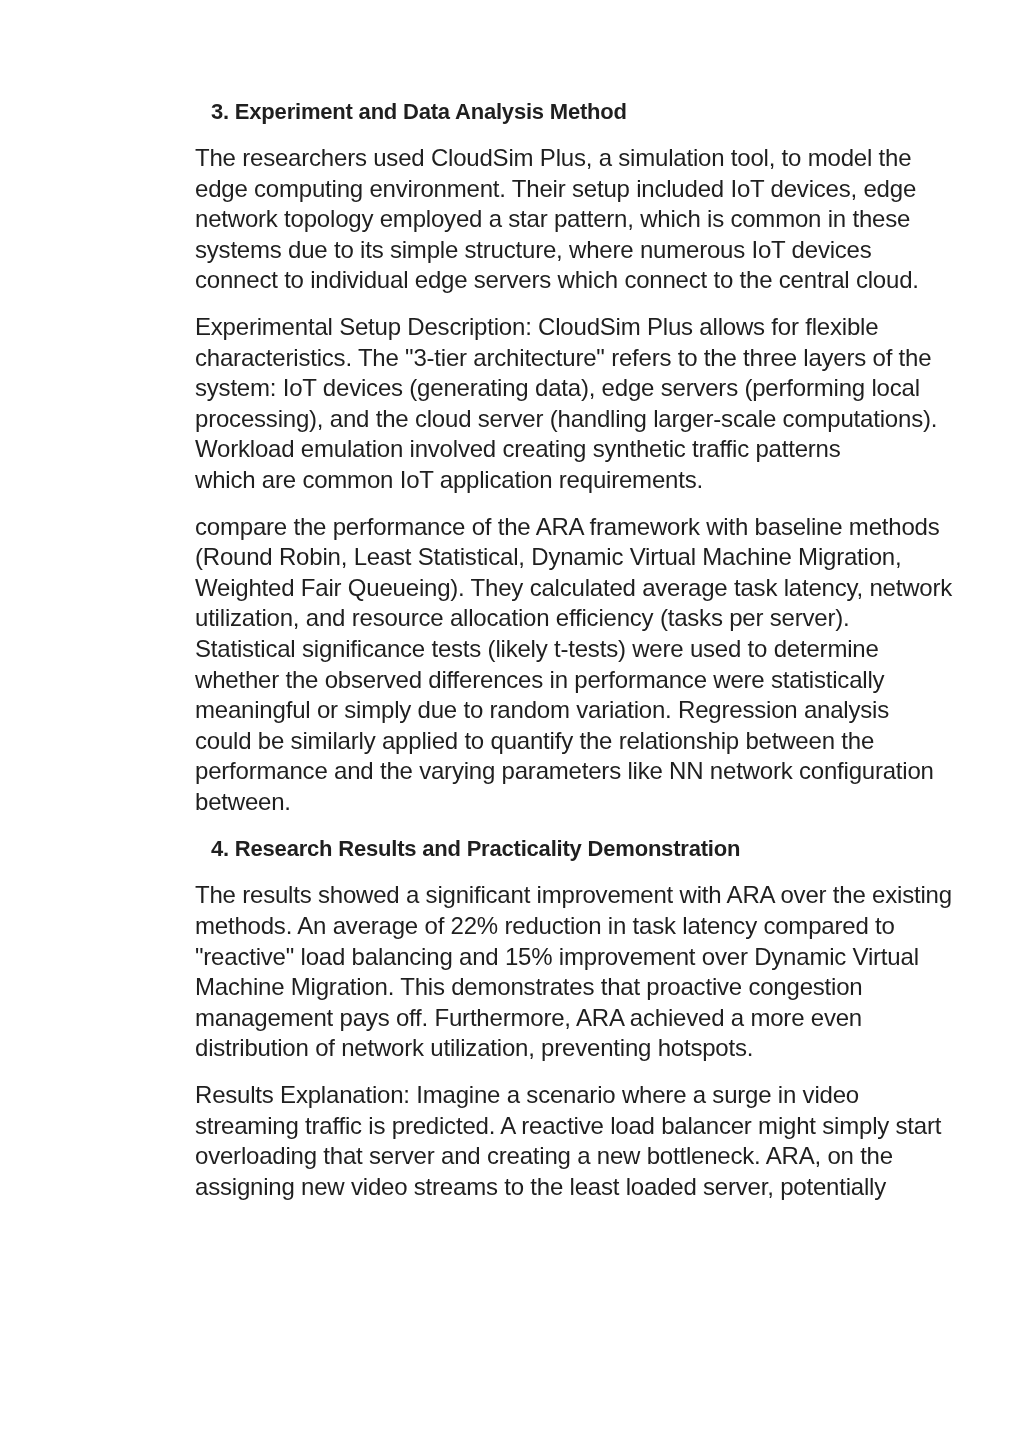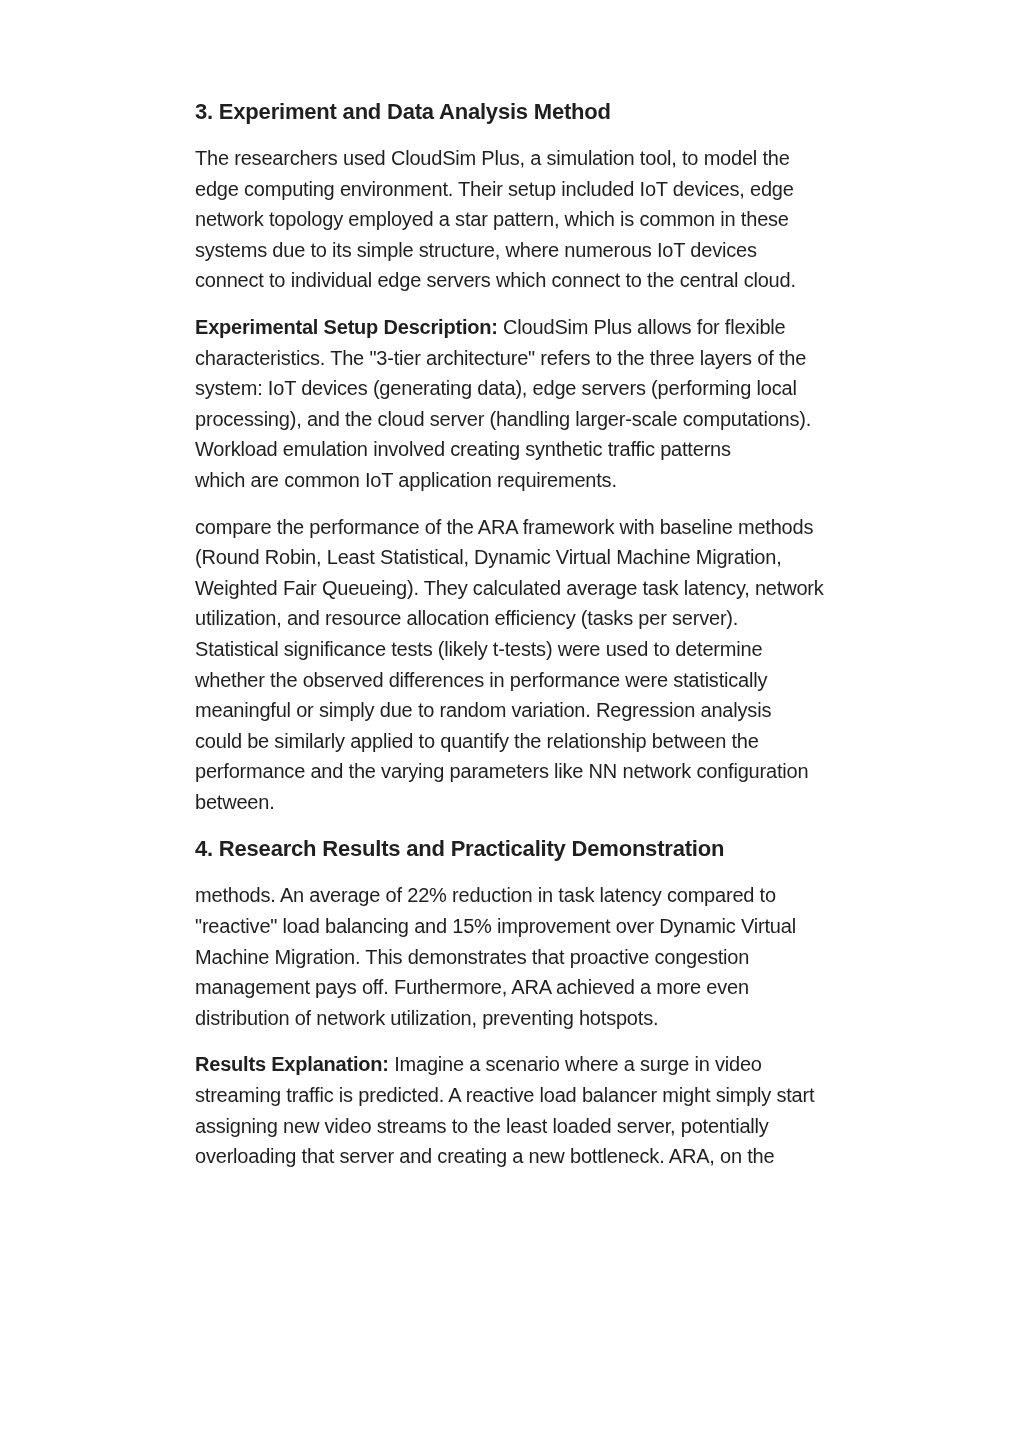--- a/index.html
+++ b/index.html
@@ -17,37 +17,37 @@
   .page {
     box-sizing: border-box;
     width: 1024px;
     height: 1448px;
     padding: 96px 160px 0 195px;
   }
   .doc-content h2.heading {
     font-size: 22px;
     line-height: 31px;
     font-weight: 700;
-    margin: 0 0 16px 0;
+    margin: 0 0 16px 16px;
     letter-spacing: -0.2px;
     white-space: nowrap;
   }
   .doc-content p.para {
-    font-size: 20px;
+    font-size: 24px;
     line-height: 30.6px;
     font-weight: 400;
     margin: 0 0 16px 0;
     letter-spacing: -0.2px;
   }
   .doc-content .line {
     display: block;
     white-space: nowrap;
   }
   .doc-content strong {
-    font-weight: 700;
+    font-weight: 400;
   }
 </style>
 </head>
 <body style="background: rgb(255, 255, 255); color: rgb(31, 31, 31);">
 
 <main class="page">
   <div class="doc-content">
       <h2 class="heading">3. Experiment and Data Analysis Method</h2>
       <p class="para">
         <span class="line">The researchers used CloudSim Plus, a simulation tool, to model the</span>
@@ -71,26 +71,27 @@
         <span class="line">utilization, and resource allocation efficiency (tasks per server).</span>
         <span class="line">Statistical significance tests (likely t-tests) were used to determine</span>
         <span class="line">whether the observed differences in performance were statistically</span>
         <span class="line">meaningful or simply due to random variation. Regression analysis</span>
         <span class="line">could be similarly applied to quantify the relationship between the</span>
         <span class="line">performance and the varying parameters like NN network configuration</span>
         <span class="line">between.</span>
       </p>
       <h2 class="heading">4. Research Results and Practicality Demonstration</h2>
       <p class="para">
+        <span class="line">The results showed a significant improvement with ARA over the existing</span>
         <span class="line">methods. An average of 22% reduction in task latency compared to</span>
         <span class="line">"reactive" load balancing and 15% improvement over Dynamic Virtual</span>
         <span class="line">Machine Migration. This demonstrates that proactive congestion</span>
         <span class="line">management pays off. Furthermore, ARA achieved a more even</span>
         <span class="line">distribution of network utilization, preventing hotspots.</span>
       </p>
       <p class="para">
         <span class="line"><strong>Results Explanation:</strong> Imagine a scenario where a surge in video</span>
         <span class="line">streaming traffic is predicted. A reactive load balancer might simply start</span>
+        <span class="line">overloading that server and creating a new bottleneck. ARA, on the</span>
         <span class="line">assigning new video streams to the least loaded server, potentially</span>
-        <span class="line">overloading that server and creating a new bottleneck. ARA, on the</span>
       </p>
     </div>
 </main>
 
 </body></html>

